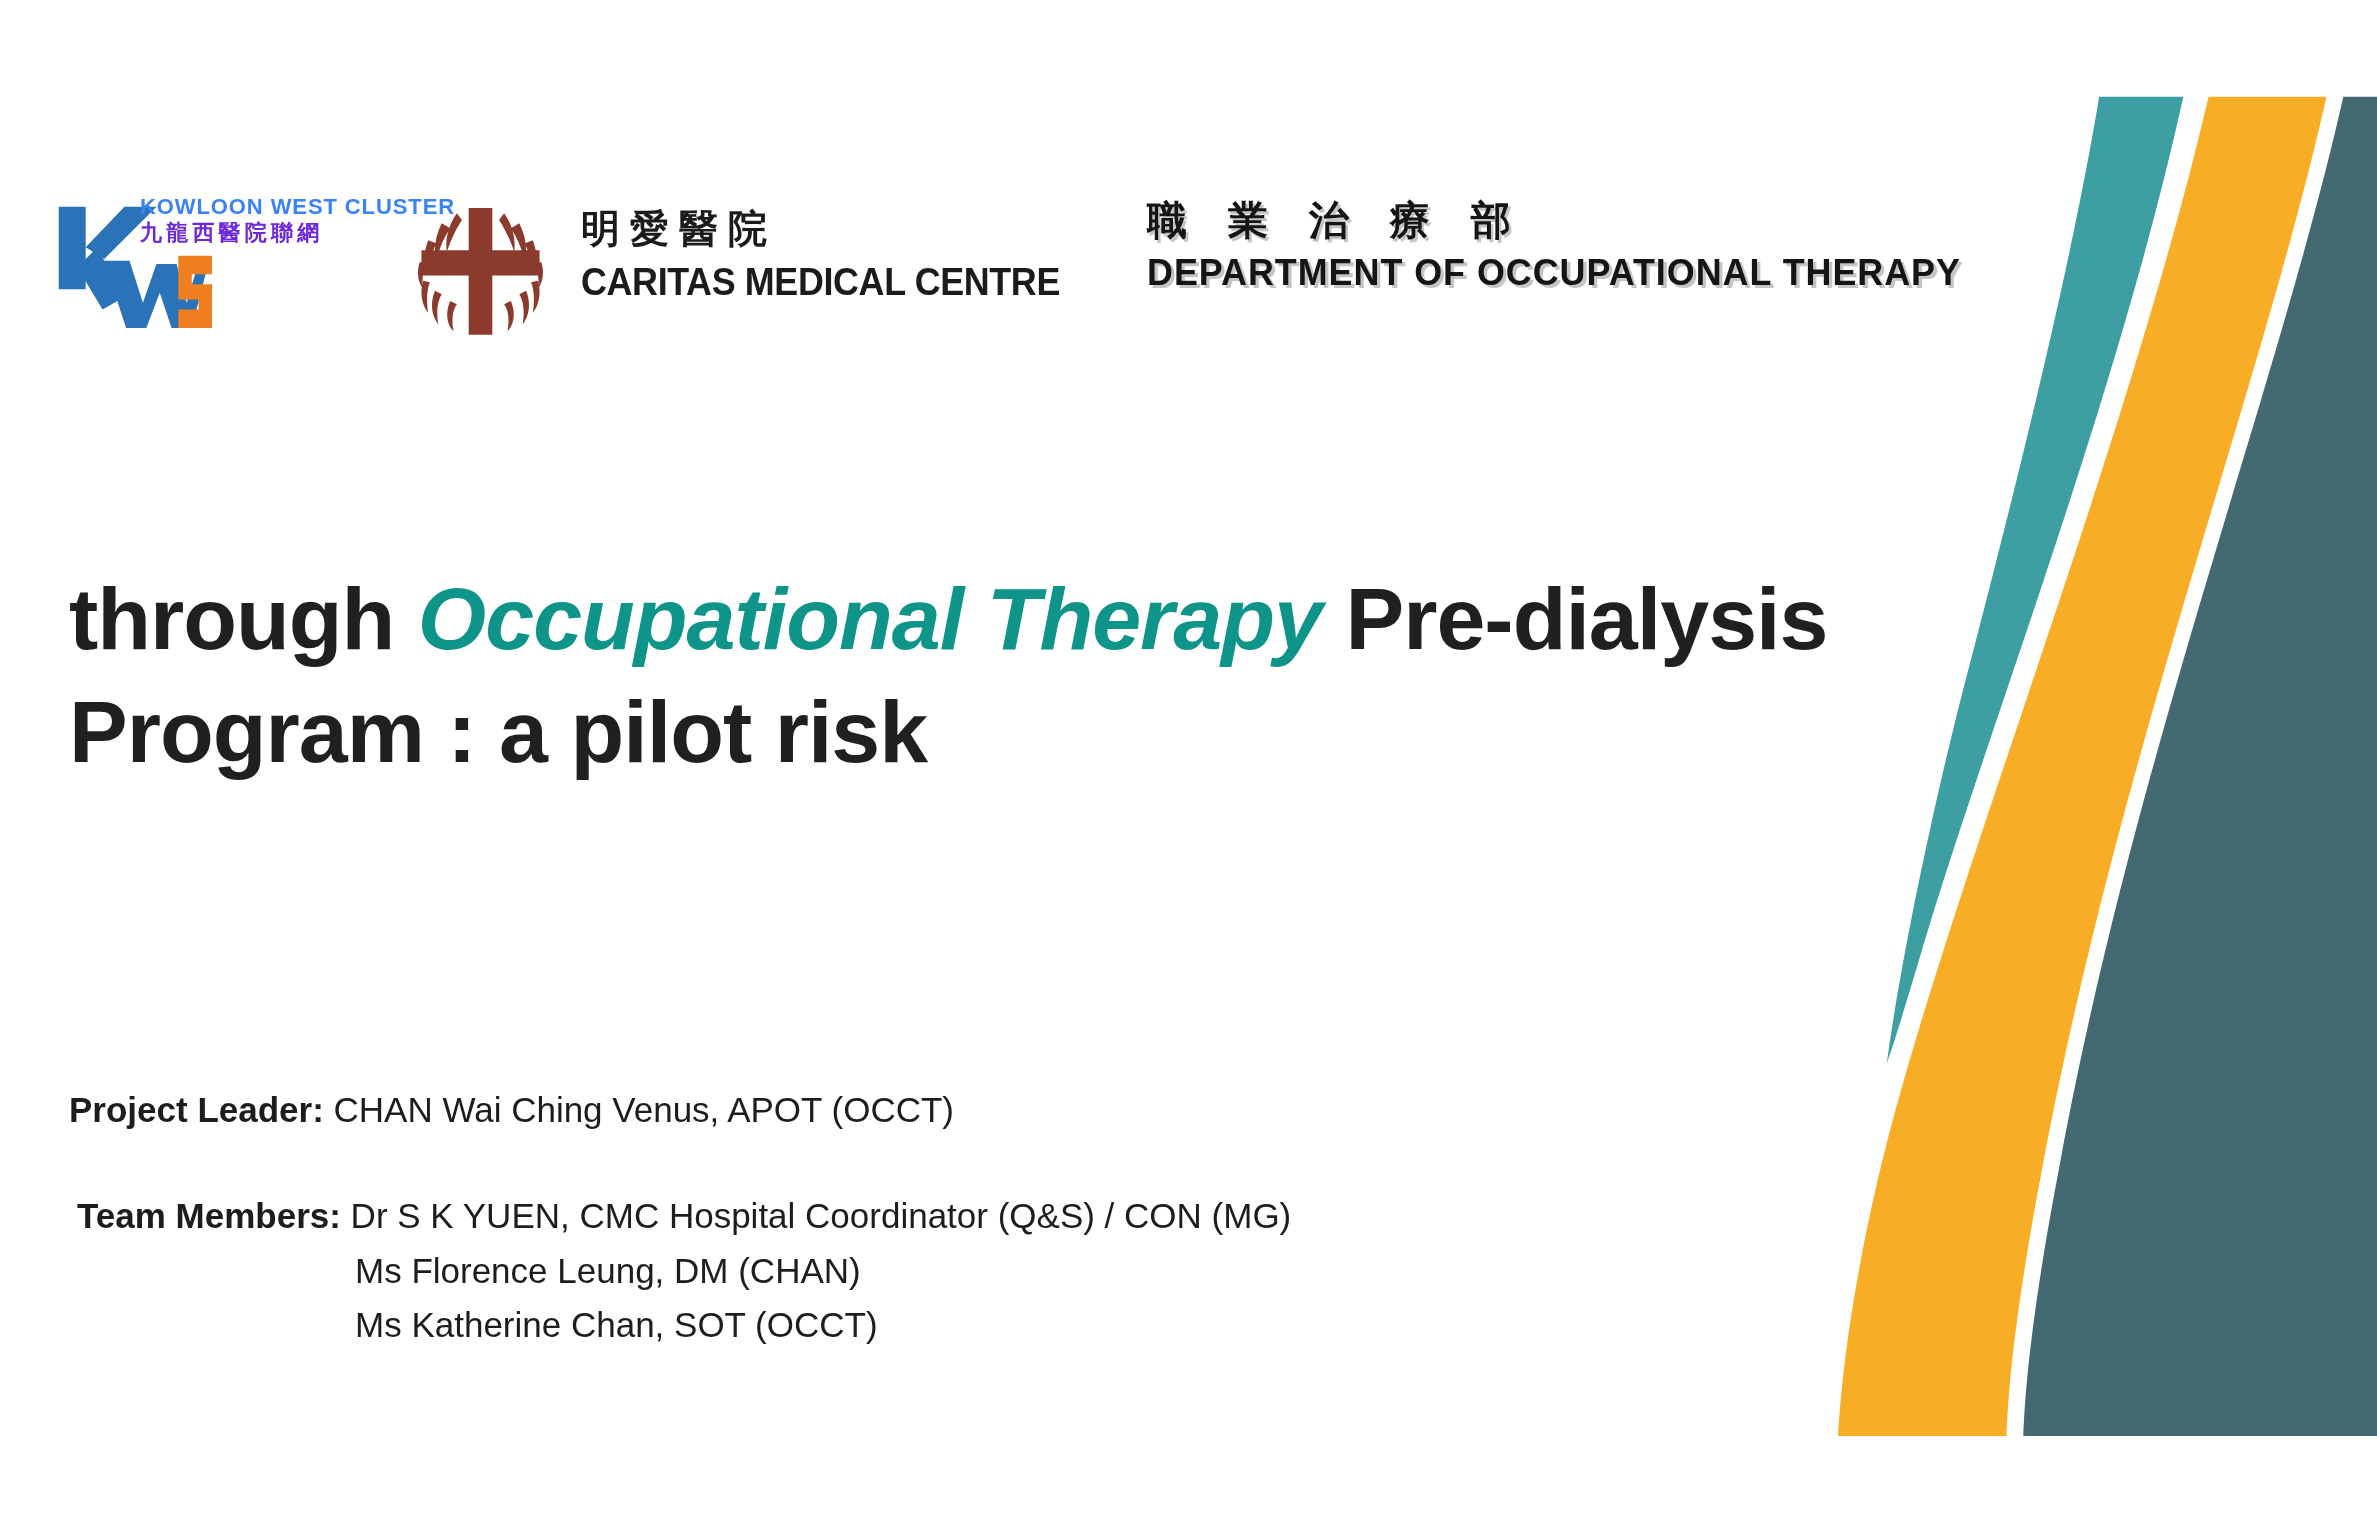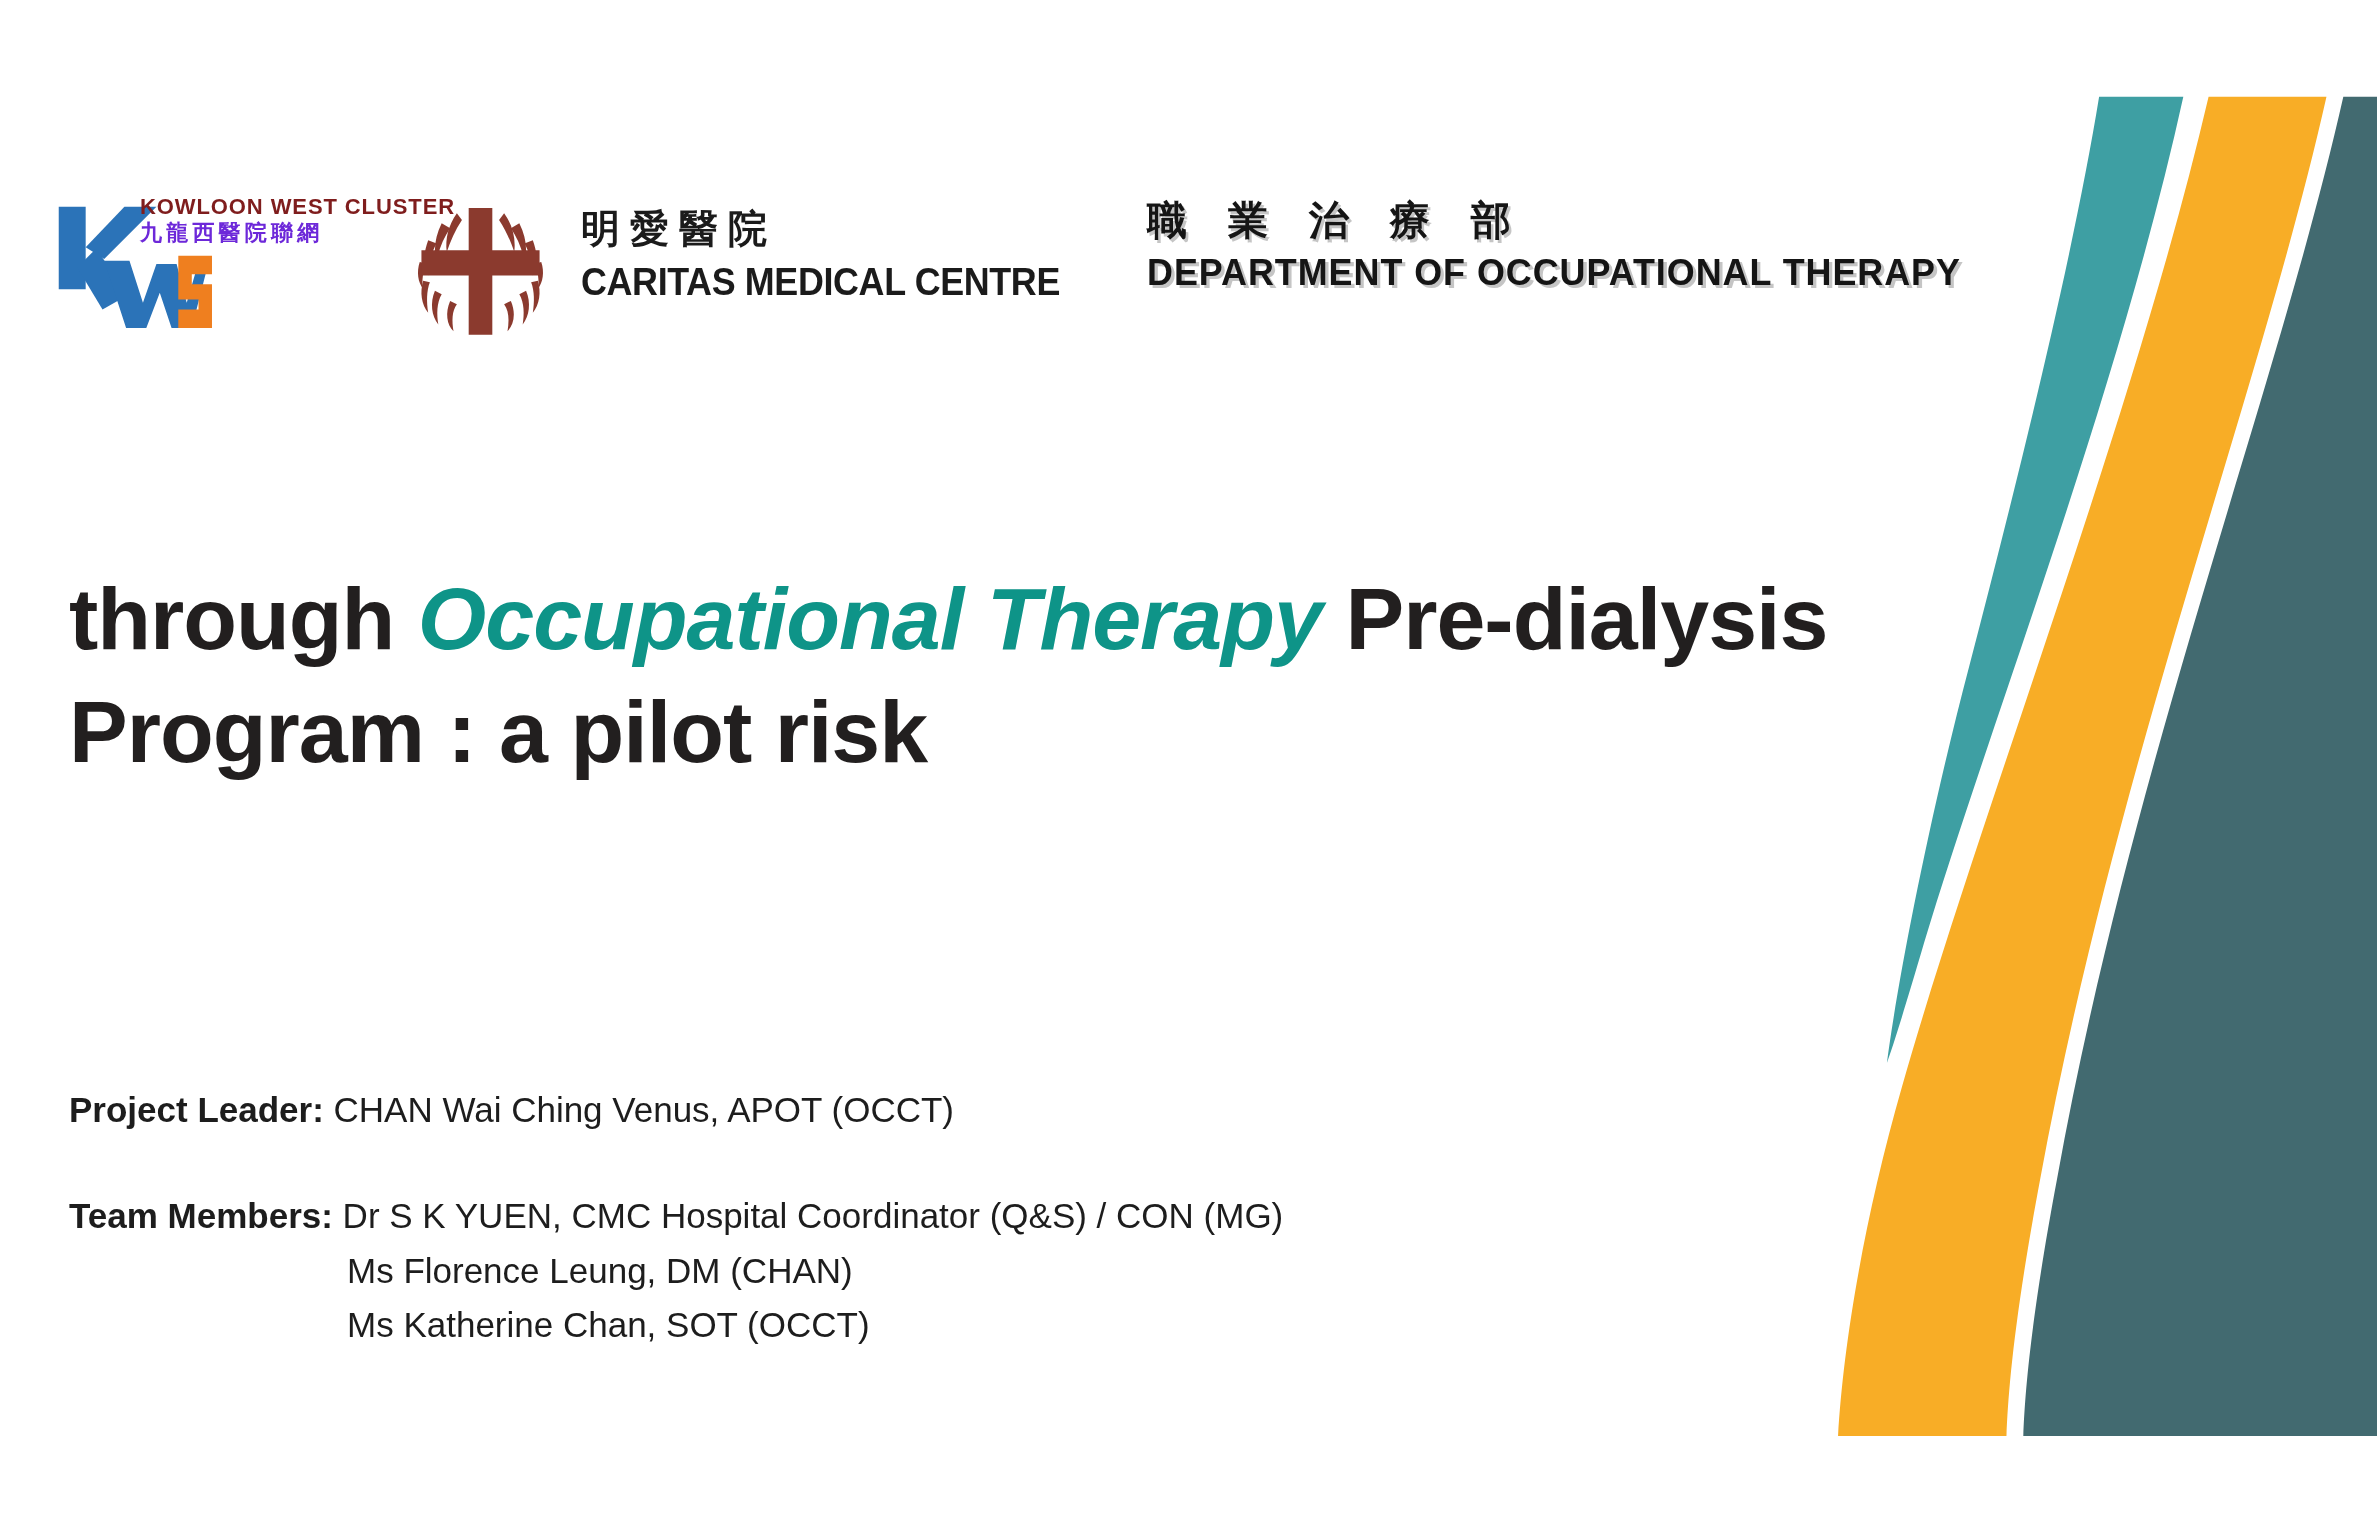--- a/index.html
+++ b/index.html
@@ -36,21 +36,21 @@
     height: 160px;
   }
 
   
   .kwc-logo { position: absolute; left: 52px; top: 0px; width: 337px; height: 152px; }
   .kwc-mark { position: absolute; left: 0; top: 5px; width: 160px; height: 145px; }
   .kwc-text { position: absolute; left: 88px; top: 5px; }
   .kwc-en {
     font-size: 22px;
     letter-spacing: 0.9px;
-    color: #7f1d1d;
+    color: #3b82f6;
     font-weight: 600;
     white-space: nowrap;
     line-height: 1.05;
   }
   .kwc-en .w-bold { font-weight: 800; }
   .kwc-zh {
     font-size: 22px;
     letter-spacing: 4.2px;
     color: #6d28d9;
     font-weight: 700;
@@ -132,21 +132,21 @@
     width: 1685px;
   }
   .credit-line {
     font-size: 35px;
     color: #1d1d1d;
     line-height: 1.55;
     white-space: nowrap;
     font-weight: 400;
   }
   .credit-label { font-weight: 700; }
-  #team-block { margin-top: 52px; }
+  #team-block { margin-top: 52px; margin-left: 8px; }
   .credit-indent { padding-left: 278px; }
 </style>
 </head>
 <body>
 
 <div id="swoosh-graphic">
   <svg viewBox="0 0 760 1826" preserveAspectRatio="none" xmlns="http://www.w3.org/2000/svg">
 
     <path fill="#426a70" d="M760,115 L720,115 C640,470 470,900 380,1400 C350,1560 342,1650 340,1705 L760,1705 Z"></path>
 

